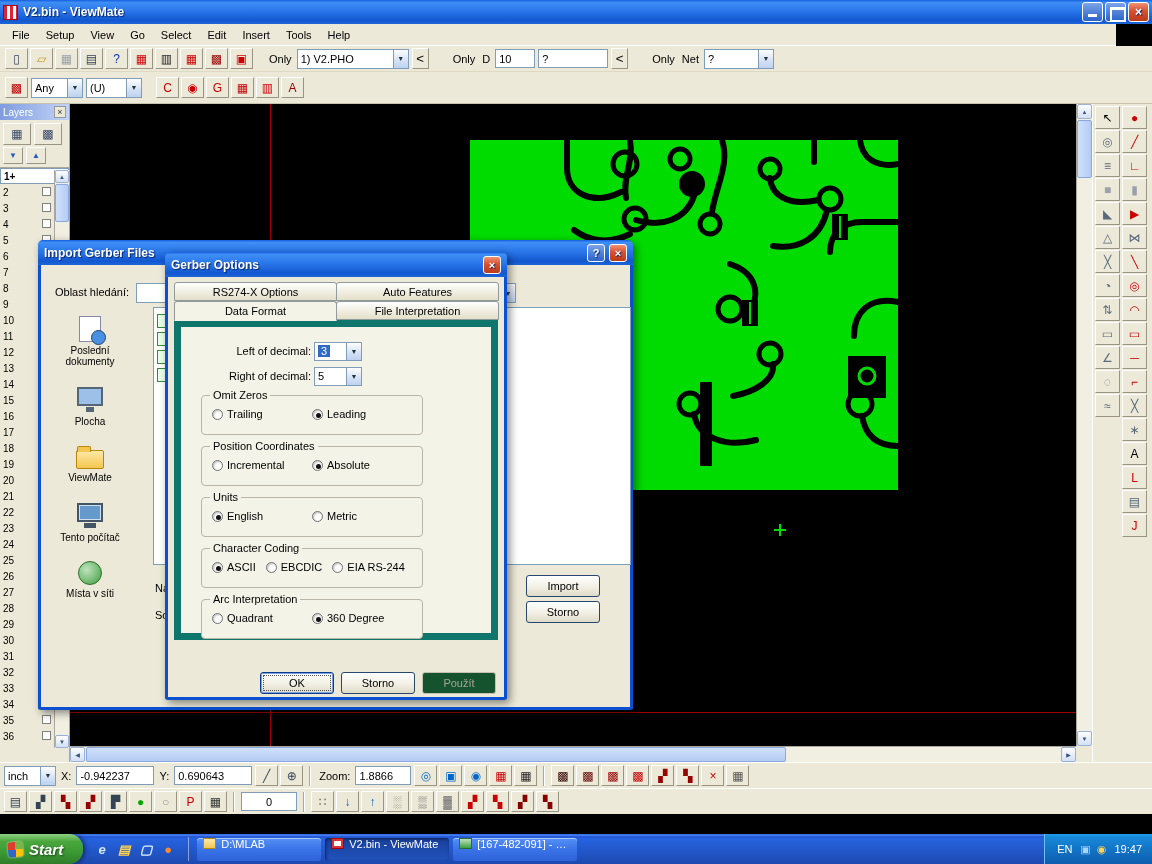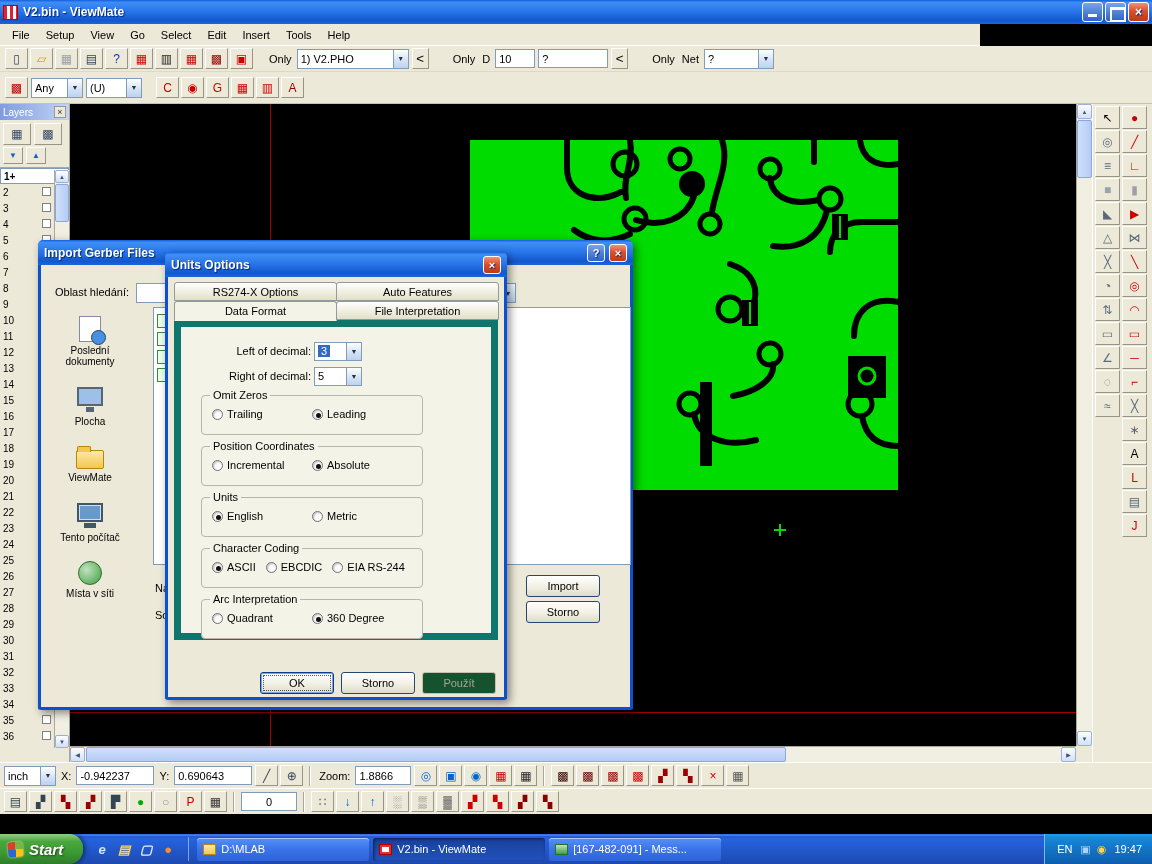--- a/index.html
+++ b/index.html
@@ -12,21 +12,21 @@
   .app-ico{width:15px;height:15px;margin-right:5px;background:#fff;border:1px solid #b00;flex:none;
     background-image:repeating-linear-gradient(90deg,#d23 0 3px,#fff 3px 6px);}
   .title-btns{margin-left:auto;display:flex;gap:2px;}
   .winbtn{width:21px;height:20px;border:1px solid #fff;border-radius:3px;position:relative;display:flex;align-items:center;justify-content:center;color:#fff;font-size:12px;font-weight:bold;
     background:linear-gradient(to bottom,#7ba4e8,#2b63c9);}
   .winbtn.close{background:linear-gradient(to bottom,#ef9273,#d75030 45%,#bc3a1a);}
   .winbtn.min::after{content:"";position:absolute;left:5px;bottom:4px;width:9px;height:3px;background:#fff;}
   .winbtn.max::after{content:"";position:absolute;left:4px;top:4px;width:12px;height:10px;border:2px solid #fff;border-top-width:3px;}
 
   
-  .menubar{position:absolute;left:0;top:24px;width:980px;height:22px;background:#ece9d8;display:flex;align-items:center;padding-left:4px;border-bottom:1px solid #fff;}
+  .menubar{position:absolute;left:0;top:24px;width:1116px;height:22px;background:#ece9d8;display:flex;align-items:center;padding-left:4px;border-bottom:1px solid #fff;}
   .menu-item{padding:3px 8px;}
   .toolbar{position:absolute;left:0;width:1152px;background:#ece9d8;display:flex;align-items:center;gap:3px;padding:0 5px;}
   .t1{top:46px;height:26px;border-bottom:1px solid #ddd9c3;}
   .t2{top:72px;height:32px;border-bottom:1px solid #c6c2ad;}
   .iconrow{display:flex;gap:2px;align-items:center;}
   .tb-btn{width:23px;height:21px;display:flex;align-items:center;justify-content:center;background:#ece9d8;border:1px solid;border-color:#fff #9a9484 #9a9484 #fff;}
   .tb-btn.sm{width:17px;}
   .glyph{font-size:12px;line-height:1;}
   .lbl{margin:0 2px;}
   .combo{background:#fff;border:1px solid #7f9db9;height:20px;display:flex;align-items:center;padding-left:3px;}
@@ -84,21 +84,21 @@
     background:linear-gradient(to bottom,#2a63e4 0%,#4a84f2 4%,#2255d4 9%,#2663e0 16%,#1d49b0 100%);}
   .start-btn{height:30px;padding:0 20px 0 8px;display:flex;align-items:center;gap:6px;color:#fff;font-weight:bold;font-style:italic;font-size:15px;flex:none;
     background:linear-gradient(to bottom,#8fd183 0%,#4aa73c 25%,#3c9a34 60%,#2f7d2a 100%);border-radius:0 14px 14px 0;box-shadow:2px 0 5px rgba(0,0,0,.5);text-shadow:1px 1px 2px #1c4a18;}
   .start-flag{width:15px;height:15px;border-radius:3px;transform:rotate(-6deg);flex:none;
     background:conic-gradient(#7bb644 0 25%,#ffc20e 25% 50%,#2e66c9 50% 75%,#e03c2d 75%);box-shadow:0 0 2px #fff;}
   .quicklaunch{display:flex;align-items:center;gap:4px;padding:0 8px 0 10px;}
   .ql-btn{width:18px;height:18px;display:flex;align-items:center;justify-content:center;}
   .ql-btn .glyph{font-size:13px;font-weight:bold;font-style:italic;}
   .tb-divider{width:4px;height:24px;border-left:1px solid rgba(255,255,255,.45);margin:0 3px;}
   .tasks{display:flex;align-items:center;}
-  .task{width:172px;height:23px;margin:0 2px;border-radius:3px;display:flex;align-items:center;gap:5px;padding:0 6px;color:#fff;font-size:11px;overflow:hidden;white-space:nowrap;
+  .task{width:124px;height:23px;margin:0 2px;border-radius:3px;display:flex;gap:5px;padding:0 6px;color:#fff;font-size:11px;overflow:hidden;white-space:nowrap;
     background:linear-gradient(to bottom,#5591f5,#3a73e8 50%,#2e62d8);box-shadow:inset 0 1px 0 rgba(255,255,255,.5);}
   .task.active{background:linear-gradient(to bottom,#17409a,#2252bd);box-shadow:inset 1px 1px 3px rgba(0,0,0,.55);}
   .task-ico{width:13px;height:11px;flex:none;}
   .ti0{background:linear-gradient(#ffe9a8,#f3c64f);border:1px solid #b8860b;}
   .ti1{background:#fff;border:1px solid #a00;box-shadow:inset 0 0 0 2px #d33;}
   .ti2{background:linear-gradient(#bfe3bf,#3f9e3f);border:1px solid #2a6e2a;}
   .task-label{overflow:hidden;text-overflow:ellipsis;}
   .tray{margin-left:auto;height:30px;display:flex;align-items:center;gap:6px;padding:0 10px 0 12px;color:#fff;font-size:11px;
     background:linear-gradient(to bottom,#1d9ff0 0%,#1788d8 12%,#1272c4 55%,#0e5cae 100%);border-left:1px solid #6fc0f8;}
   .tray-ico{width:14px;height:14px;display:flex;align-items:center;justify-content:center;}
@@ -856,21 +856,21 @@
       </div>
       <span class="fname-label">Ná</span>
       <span class="ftype-label">So</span>
       <div class="xp-btn impbtn1">Import</div>
       <div class="xp-btn impbtn2">Storno</div>
     </div>
   </div>
 
   <div class="dialog options-dialog">
     <div class="dlg-title">
-      <span>Units Options</span>
+      <span>Gerber Options</span>
       <span class="dlg-btn close solo">×</span>
     </div>
     <div class="dlg-body">
       <div class="tabs row1" id="tabsRow1">
           <div class="tab">RS274-X Options</div>
           <div class="tab">Auto Features</div>
         </div>
       <div class="tabs row2" id="tabsRow2">
           <div class="tab active">Data Format</div>
           <div class="tab">File Interpretation</div>

